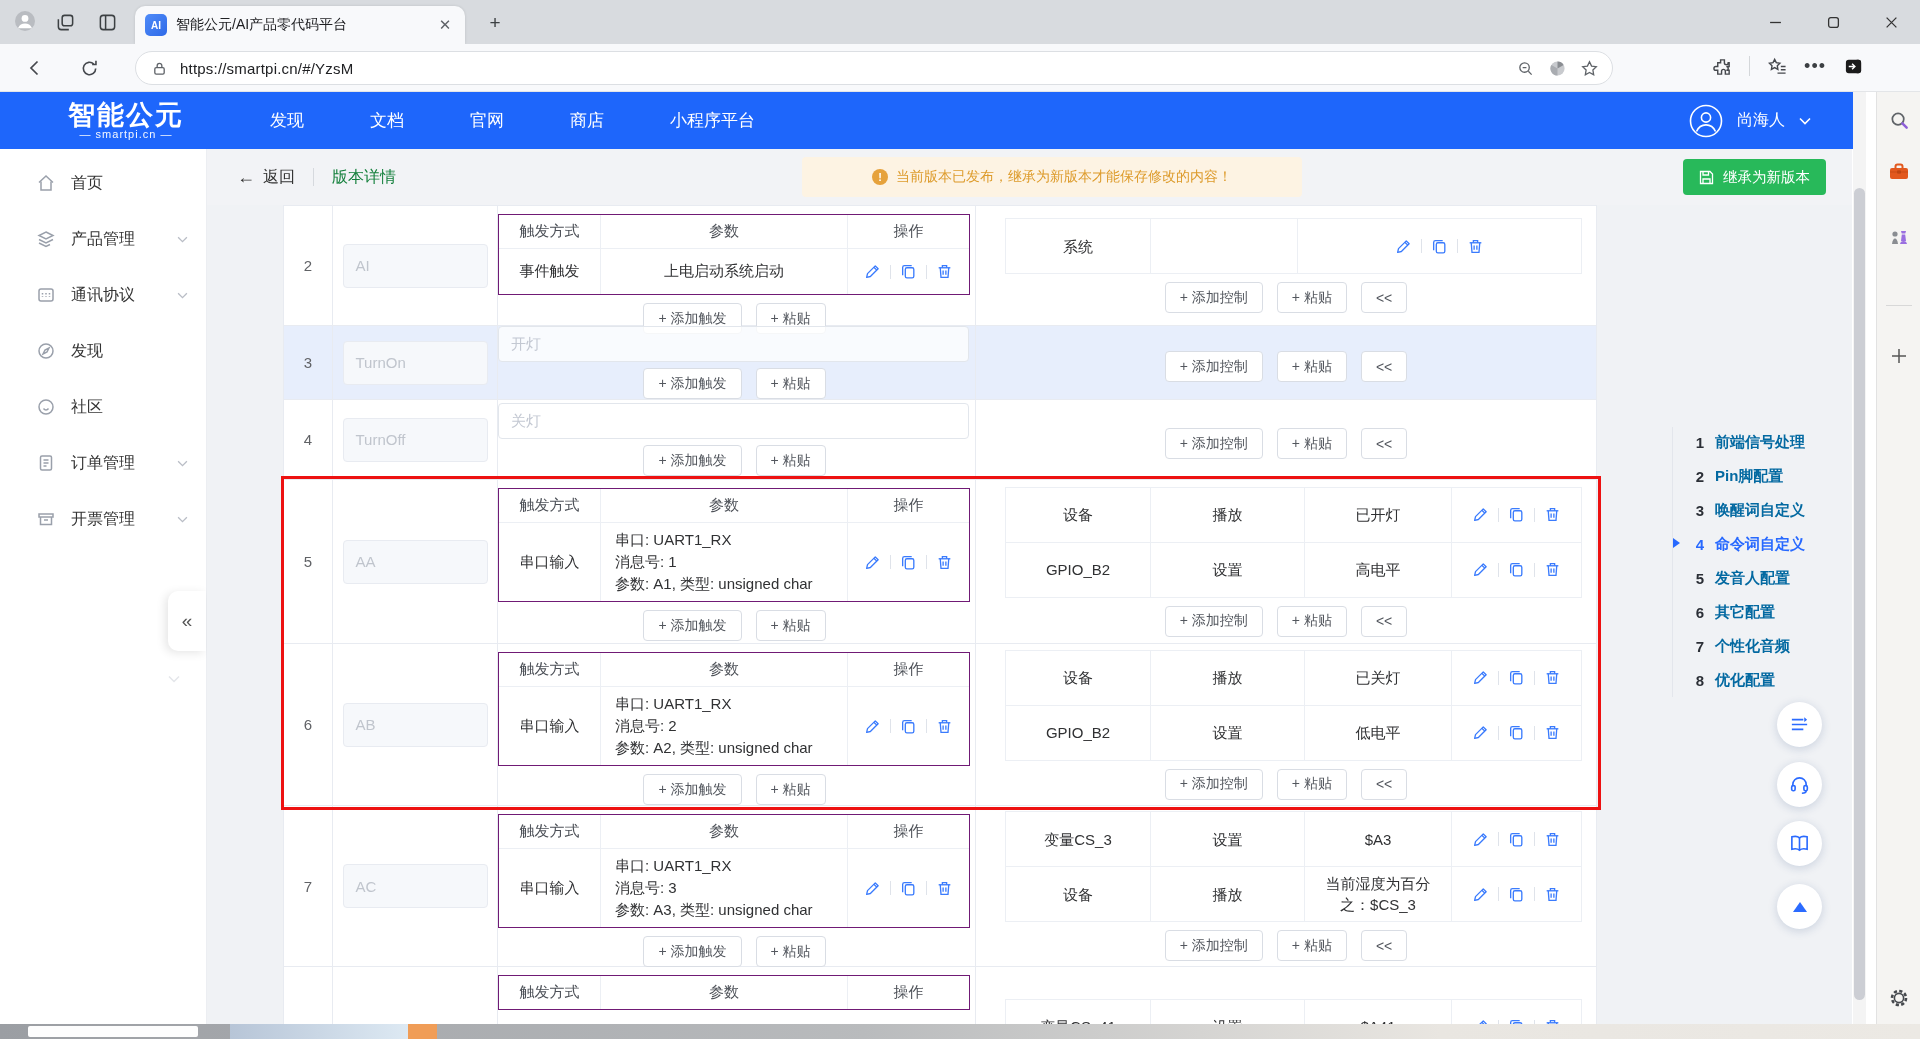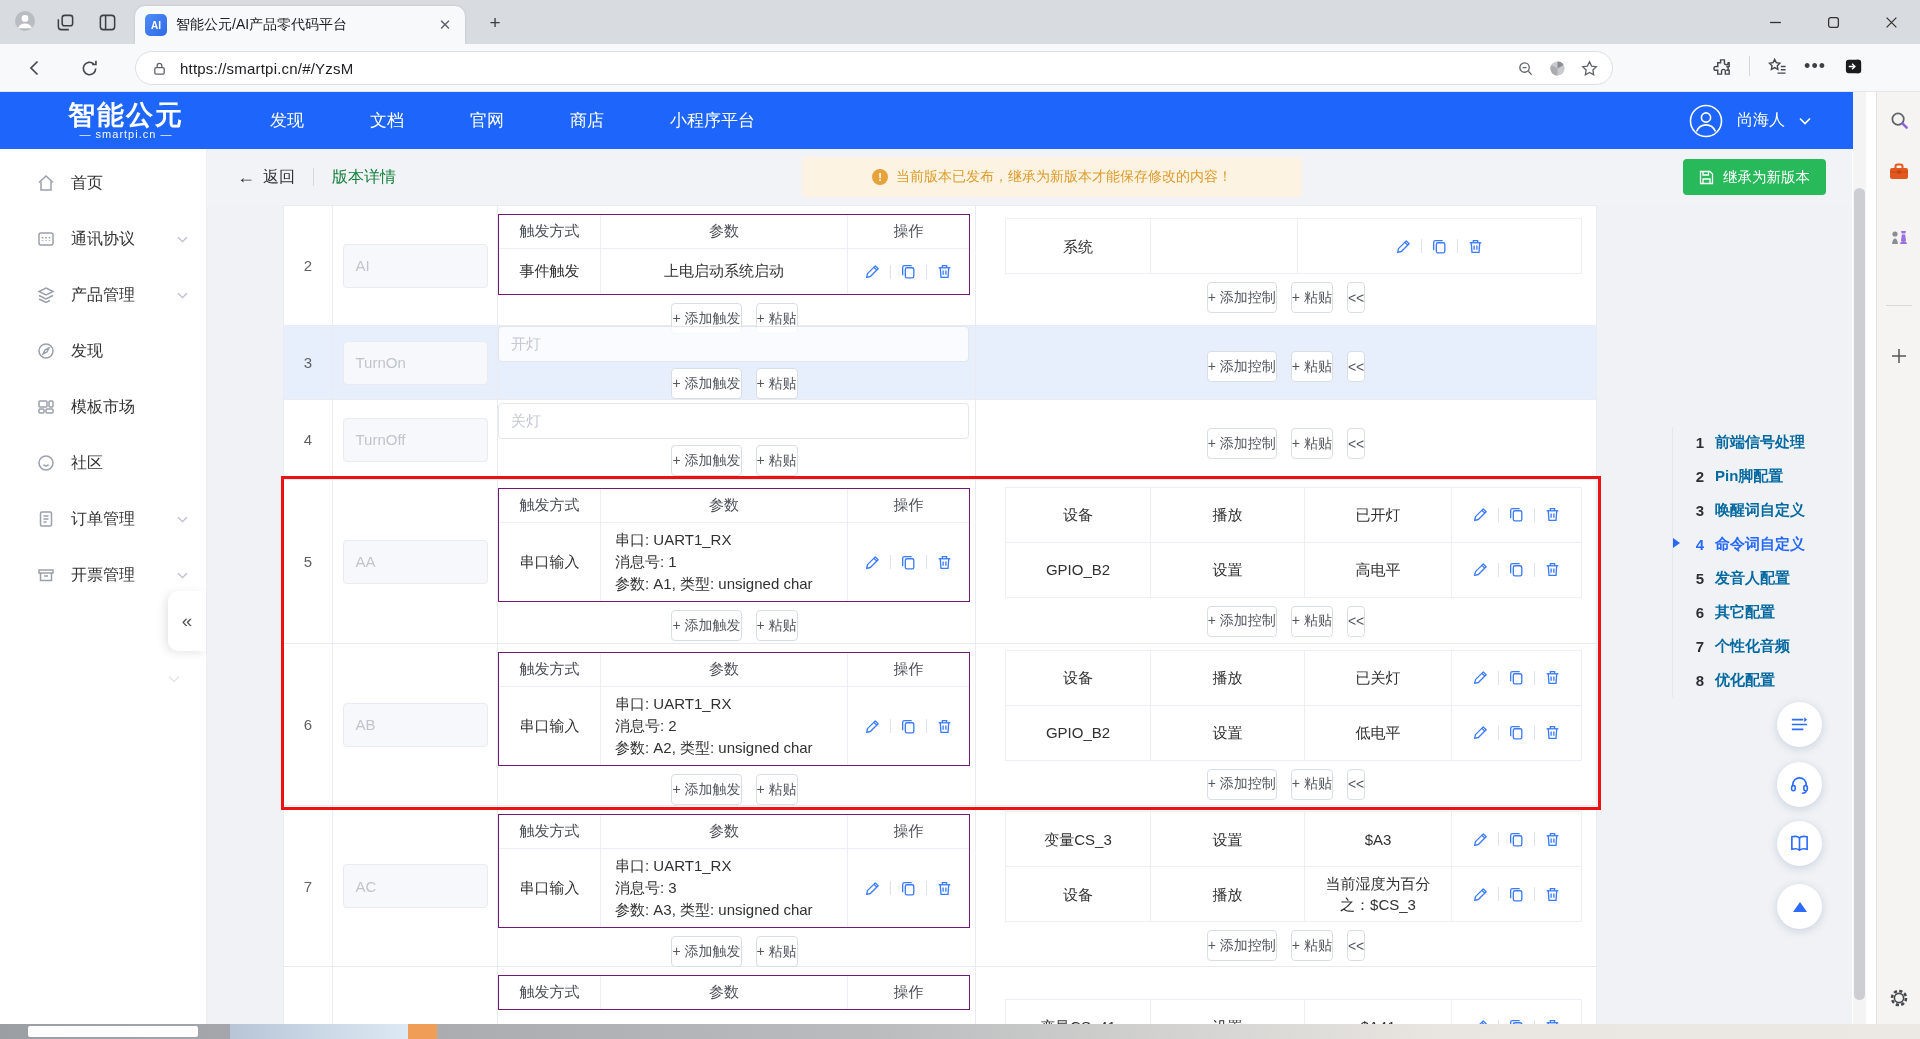--- a/index.html
+++ b/index.html
@@ -94,21 +94,21 @@
   .ctr:first-child{border-top:none}
   .ctc{border-left:1px solid #eceff4;min-height:54px;display:flex;align-items:center;justify-content:center;font-size:15px;color:#303133;padding:4px 8px;text-align:center;line-height:21px}
   .ctc:first-child{border-left:none}
   .ctc.k1{width:144px}.ctc.k2{width:154px}.ctc.k3{width:147px}.ctc.k4{flex:1}
 
   .ops{display:flex;align-items:center;gap:9px}
   .opic{cursor:pointer}
   .opsep{width:1px;height:14px;background:#dfe3ea}
   .btnrow{display:flex;justify-content:center;align-items:center;gap:14px;margin-top:8px}
   .c-trig.center .btnrow{margin-top:6px}
-  .obtn{height:31px;padding:0 0;background:#fff;border:1px solid #d9dde4;border-radius:4px;font-size:14px;color:#53575e;cursor:pointer;font-family:inherit}
+  .obtn{height:31px;padding:0 14px;background:#fff;border:1px solid #d9dde4;border-radius:4px;font-size:14px;color:#53575e;cursor:pointer;font-family:inherit}
   .phrasebox{height:36px;margin-right:2px;border:1px solid #e2e6ec;border-radius:4px;background:rgba(255,255,255,.75);color:#c3c8d2;display:flex;align-items:center;padding-left:12px;font-size:15px}
 
   .redrect{position:absolute;left:74px;top:271px;width:1320px;height:334px;border:3px solid #ed1111;pointer-events:none;z-index:6}
 
   .outline{position:absolute;left:1465px;top:220px;width:190px}
   .outline-line{position:absolute;left:1465px;top:222px;height:270px;border-left:1px solid #e3e6ec}
   .olitem{height:34px;display:flex;align-items:center;position:relative;cursor:pointer;padding-left:18px}
   .olnum{width:14px;text-align:right;margin-right:11px;font-size:15px;font-weight:bold;color:#2b2f36}
   .ollabel{font-size:15px;font-weight:bold;color:#0369a1}
   .olitem.active .olnum,.olitem.active .ollabel{color:#2769ff}
@@ -276,66 +276,54 @@
                 <path d="M3 9.5L10 3l7 6.5"></path>
                 <path d="M5 8.5V17h10V8.5"></path>
               </svg>
             </span>
        <span class="sblabel">首页</span>
 
      </div>
           <div class="sbitem">
        <span>
               <svg width="20" height="20" viewBox="0 0 20 20" fill="none" stroke="#9aa0ab" stroke-width="1.5">
-                <rect x="3" y="4" width="14" height="12" rx="2"></rect>
-                <path d="M6.5 8v4M10 8v4M13.5 8v4" stroke-dasharray="1.6 1.6"></path>
-              </svg>
-            </span>
-       <span class="sblabel">通讯协议</span>
-       <span>
-              <svg width="11" height="7" viewBox="0 0 12 8" fill="none" stroke="#b9bdc6" stroke-width="1.5">
-                <path d="M1 1.5l5 5 5-5"></path>
-              </svg>
-            </span>
-     </div>
-          <div class="sbitem">
-       <span>
-              <svg width="20" height="20" viewBox="0 0 20 20" fill="none" stroke="#9aa0ab" stroke-width="1.5">
                 <path d="M10 3l7 3.5L10 10 3 6.5z"></path>
                 <path d="M3 10.5L10 14l7-3.5"></path>
                 <path d="M3 14L10 17.5 14 15.5"></path>
               </svg>
             </span>
        <span class="sblabel">产品管理</span>
        <span>
               <svg width="11" height="7" viewBox="0 0 12 8" fill="none" stroke="#b9bdc6" stroke-width="1.5">
                 <path d="M1 1.5l5 5 5-5"></path>
               </svg>
             </span>
      </div>
           <div class="sbitem">
        <span>
               <svg width="20" height="20" viewBox="0 0 20 20" fill="none" stroke="#9aa0ab" stroke-width="1.5">
+                <rect x="3" y="4" width="14" height="12" rx="2"></rect>
+                <path d="M6.5 8v4M10 8v4M13.5 8v4" stroke-dasharray="1.6 1.6"></path>
+              </svg>
+            </span>
+       <span class="sblabel">通讯协议</span>
+       <span>
+              <svg width="11" height="7" viewBox="0 0 12 8" fill="none" stroke="#b9bdc6" stroke-width="1.5">
+                <path d="M1 1.5l5 5 5-5"></path>
+              </svg>
+            </span>
+     </div>
+          <div class="sbitem">
+       <span>
+              <svg width="20" height="20" viewBox="0 0 20 20" fill="none" stroke="#9aa0ab" stroke-width="1.5">
                 <circle cx="10" cy="10" r="7"></circle>
                 <path d="M13 7l-2 4-4 2 2-4z"></path>
               </svg>
             </span>
        <span class="sblabel">发现</span>
-
-     </div>
-          <div class="sbitem">
-       <span>
-              <svg width="20" height="20" viewBox="0 0 20 20" fill="none" stroke="#9aa0ab" stroke-width="1.5">
-                <rect x="3" y="4" width="8" height="6" rx="1"></rect>
-                <rect x="13" y="4" width="4" height="6" rx="1"></rect>
-                <rect x="3" y="12" width="5" height="4" rx="1"></rect>
-                <rect x="10" y="12" width="7" height="4" rx="1"></rect>
-              </svg>
-            </span>
-       <span class="sblabel">模板市场</span>
 
      </div>
           <div class="sbitem">
        <span>
               <svg width="20" height="20" viewBox="0 0 20 20" fill="none" stroke="#9aa0ab" stroke-width="1.5">
                 <circle cx="10" cy="10" r="7"></circle>
                 <path d="M7.5 11.5c.7 1 1.5 1.5 2.5 1.5s1.8-.5 2.5-1.5"></path>
               </svg>
             </span>
        <span class="sblabel">社区</span>

